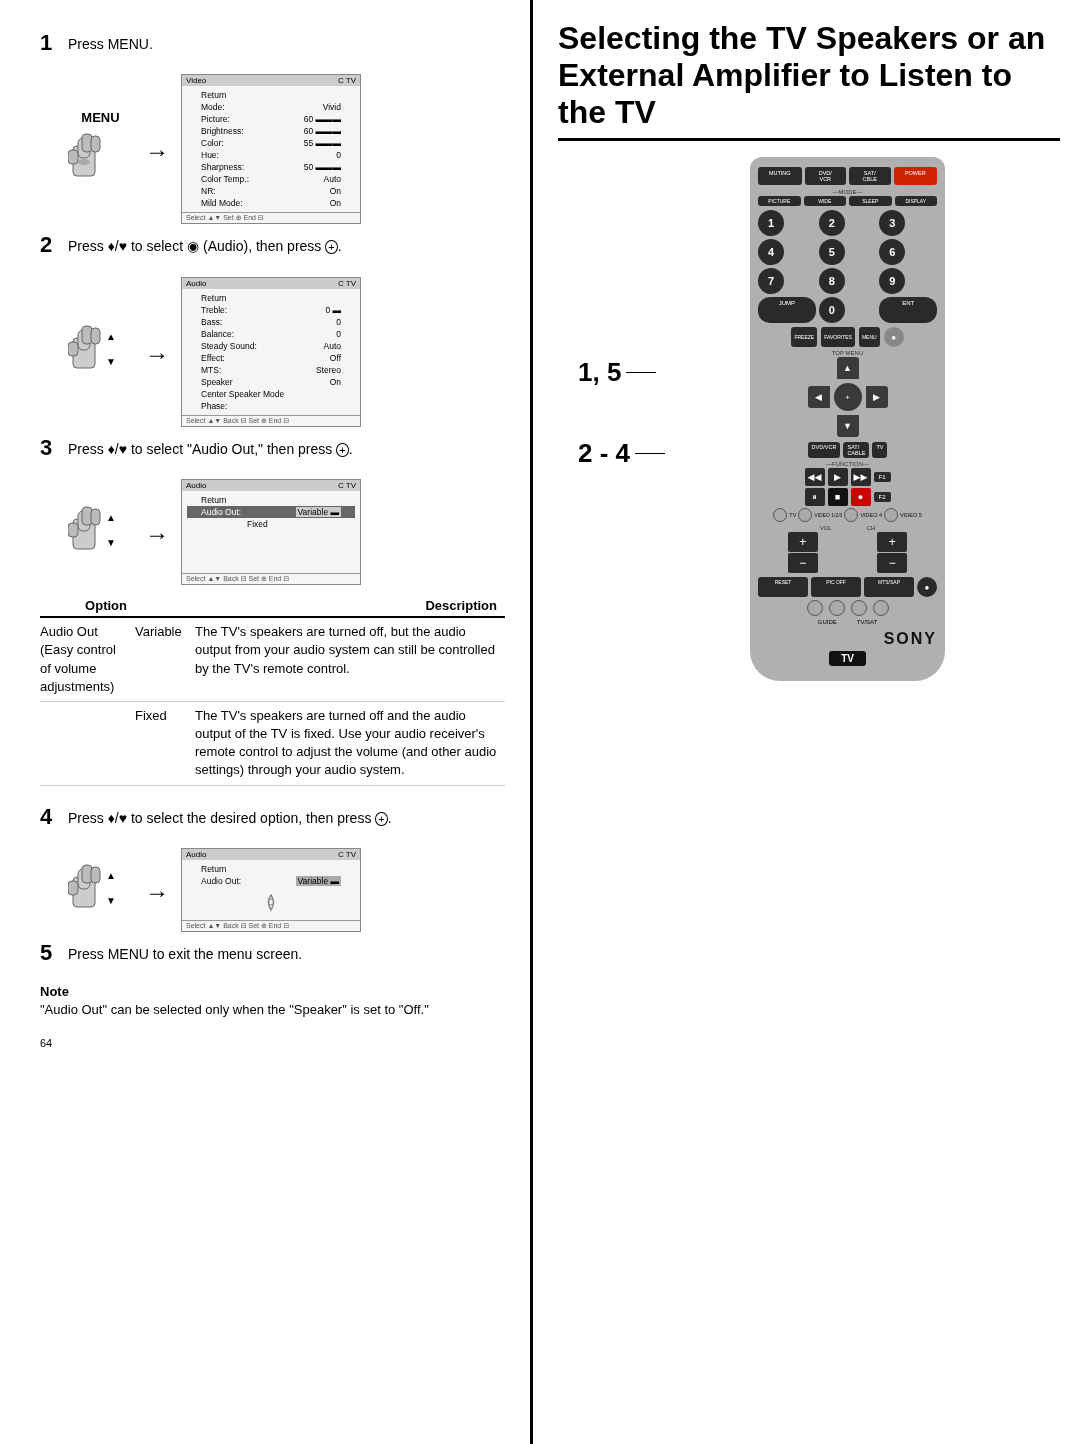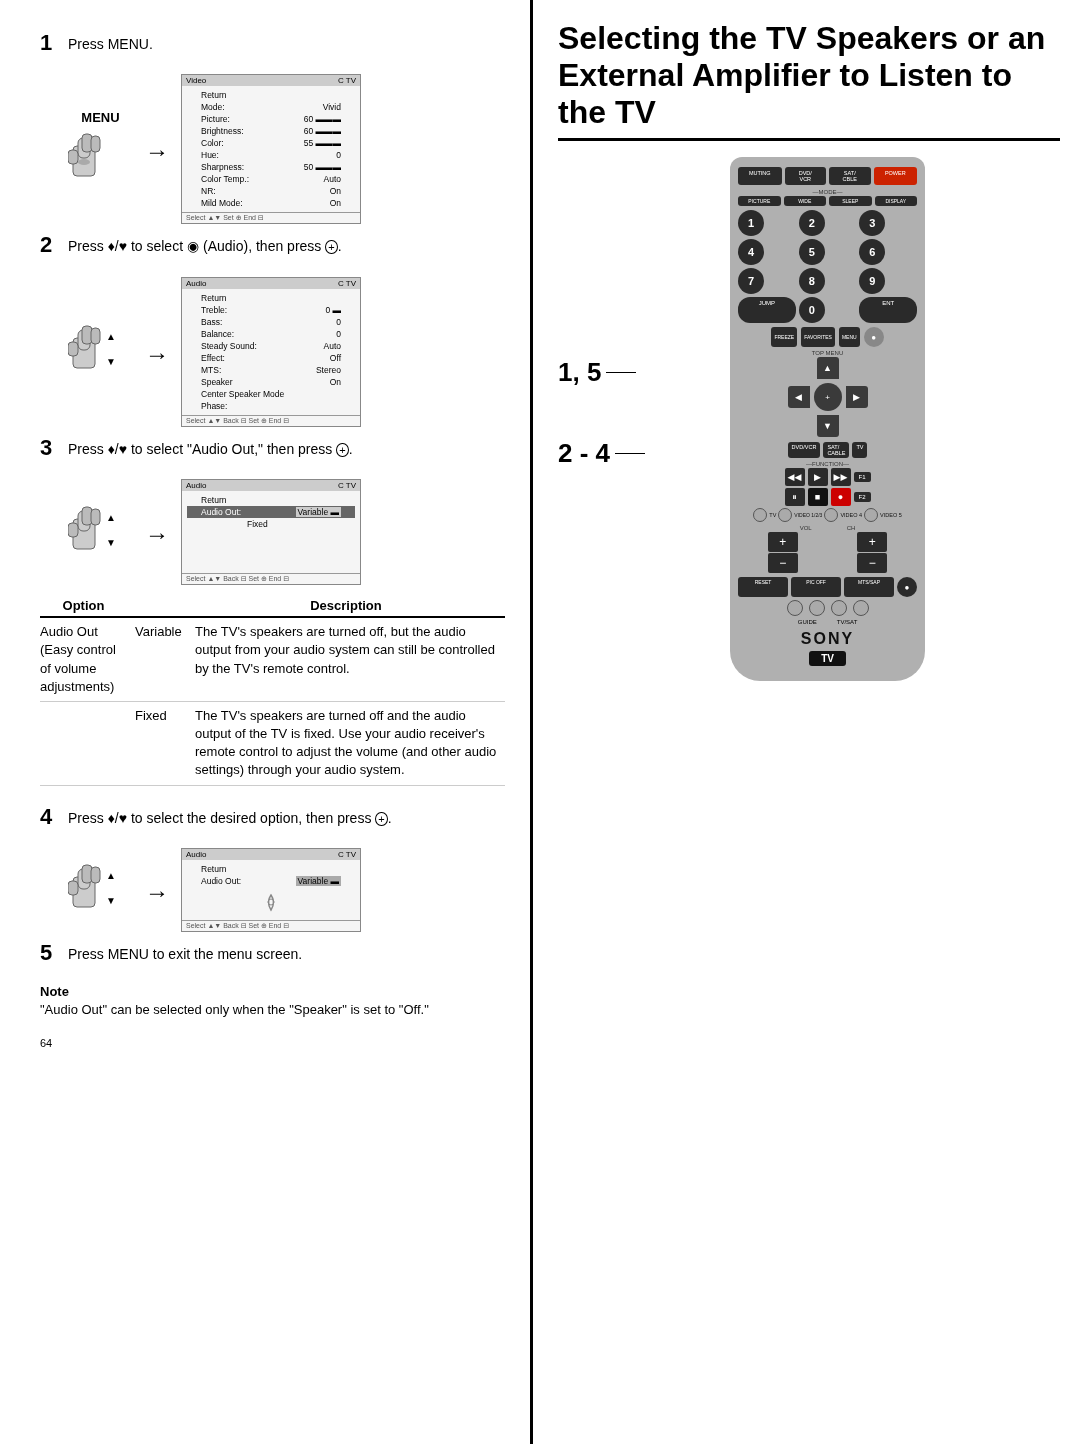--- a/index.html
+++ b/index.html
@@ -101,21 +101,21 @@
 
     
     .option-table {
       width: 100%;
       border-collapse: collapse;
       margin: 10px 0 18px 0;
       font-size: 13px;
     }
 
     .option-table th {
-      text-align: center;
+      text-align: right;
       border-bottom: 2px solid #000;
       padding: 3px 8px 3px 0;
       font-weight: bold;
     }
 
     .option-table td {
       vertical-align: top;
       padding: 5px 8px 5px 0;
       border-bottom: 1px solid #ccc;
       line-height: 1.4;
@@ -351,21 +351,21 @@
       width: 30px;
       height: 20px;
       display: flex;
       align-items: center;
       justify-content: center;
       border-radius: 2px;
       cursor: pointer;
     }
 
     .sony-logo {
-      text-align: center;
+      text-align: right;
       font-size: 16px;
       font-weight: bold;
       color: #111;
       letter-spacing: 2px;
       margin: 5px 0 3px 0;
     }
 
     .tv-badge {
       background: #111;
       color: #fff;
@@ -638,21 +638,21 @@
 
   <div class="page-number">64</div>
 
 </div>
 
 <div class="right-column">
   <h1 class="section-title">Selecting the TV Speakers or an External Amplifier to Listen to the TV</h1>
 
   <div style="position:relative; display:flex; align-items:flex-start;">
 
-    <div style="display:flex; flex-direction:column; justify-content:flex-start; padding-top:200px; margin-right:5px;">
+    <div style="display:flex; flex-direction:column; justify-content:flex-start; padding-top:200px; margin-right:5px;margin-left:20px;">
       <div style="display:flex; align-items:center; margin-bottom:50px;">
         <span style="font-size:26px; font-weight:bold; white-space:nowrap;">1, 5</span>
         <div style="height:1px; width:30px; background:#000; margin-left:5px;"></div>
       </div>
       <div style="display:flex; align-items:center;">
         <span style="font-size:26px; font-weight:bold; white-space:nowrap;">2 - 4</span>
         <div style="height:1px; width:30px; background:#000; margin-left:5px;"></div>
       </div>
     </div>
 

